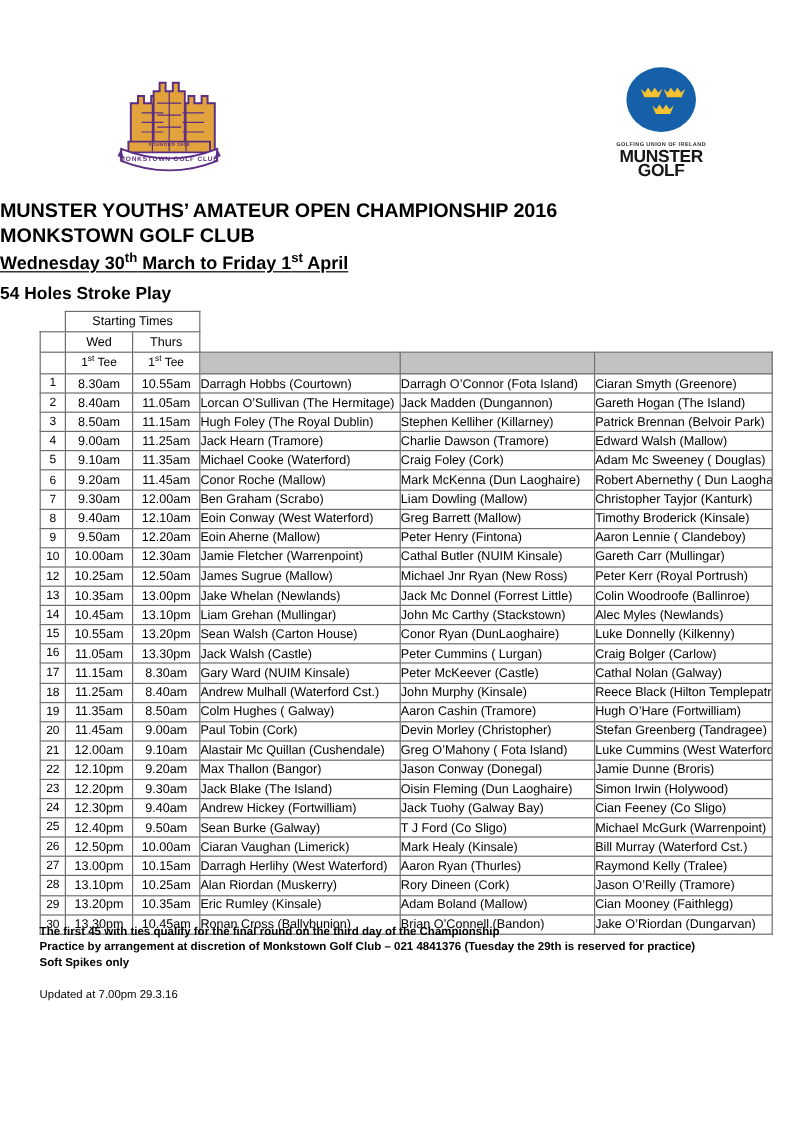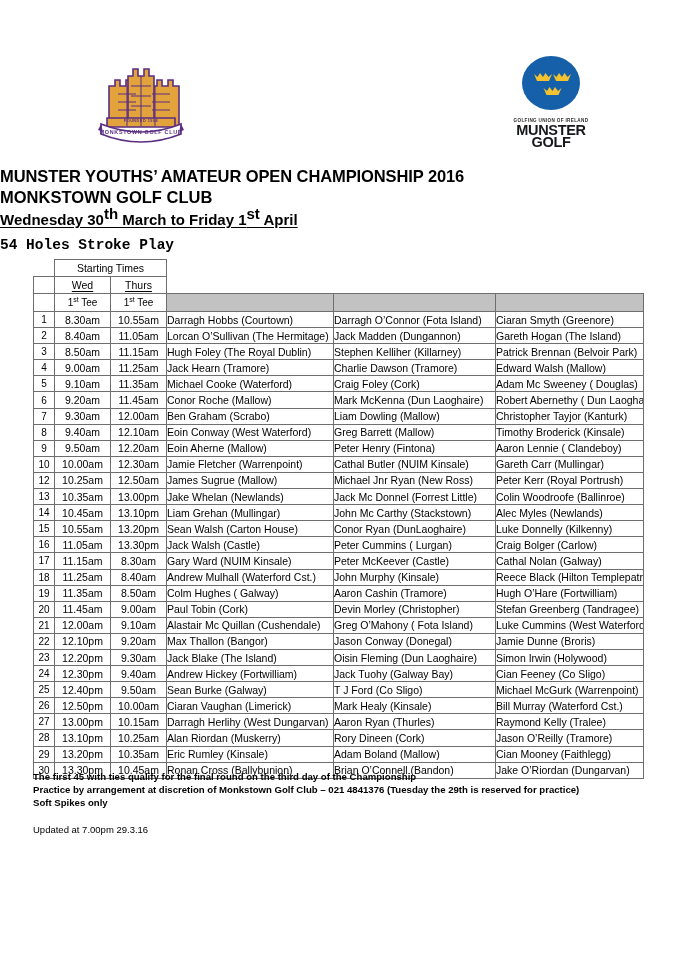--- a/index.html
+++ b/index.html
@@ -61,30 +61,29 @@
     font-size: 15px;
     font-weight: bold;
     line-height: 22px;
     margin-top: 1px;
   }
   .title-line3 .u {
     text-decoration: underline;
     text-underline-offset: 2px;
   }
   .title-line3 sup {
-    font-size: 15px;
+    font-size: 11px;
     vertical-align: super;
     line-height: 0;
   }
   .title-line4 {
     font-size: 14.5px;
     font-weight: bold;
     line-height: 22px;
     margin-top: 3px;
-    font-family: Liberation Mono, monospace;
   }
 
   
   .sheet {
     position: absolute;
     left: 33px;
     top: 259px;
     width: 610px;
   }
   table.draw {
@@ -112,21 +111,20 @@
     font-weight: bold;
     height: 16px;
   }
   .hdr-day {
     text-align: center;
     font-size: 10.5px;
     font-weight: bold;
     height: 16px;
   }
   .hdr-day span {
-    text-decoration: underline;
     text-underline-offset: 2px;
   }
   .hdr-tee {
     text-align: center;
     font-size: 10px;
     font-weight: bold;
     height: 17px;
   }
   .hdr-tee sup {
     font-size: 7px;
@@ -460,21 +458,21 @@
           <td class="cell-time">12.50pm</td>
           <td class="cell-time">10.00am</td>
           <td class="cell-player">Ciaran Vaughan  (Limerick)</td>
           <td class="cell-player">Mark Healy (Kinsale)</td>
           <td class="cell-player">Bill Murray (Waterford Cst.)</td>
         </tr>
         <tr class="draw-row">
           <td class="cell-num">27</td>
           <td class="cell-time">13.00pm</td>
           <td class="cell-time">10.15am</td>
-          <td class="cell-player">Darragh Herlihy  (West Dungarvan)</td>
+          <td class="cell-player">Darragh Herlihy  (West Waterford)</td>
           <td class="cell-player">Aaron Ryan (Thurles)</td>
           <td class="cell-player">Raymond Kelly (Tralee)</td>
         </tr>
         <tr class="draw-row">
           <td class="cell-num">28</td>
           <td class="cell-time">13.10pm</td>
           <td class="cell-time">10.25am</td>
           <td class="cell-player">Alan Riordan (Muskerry)</td>
           <td class="cell-player">Rory Dineen (Cork)</td>
           <td class="cell-player">Jason O’Reilly (Tramore)</td>

